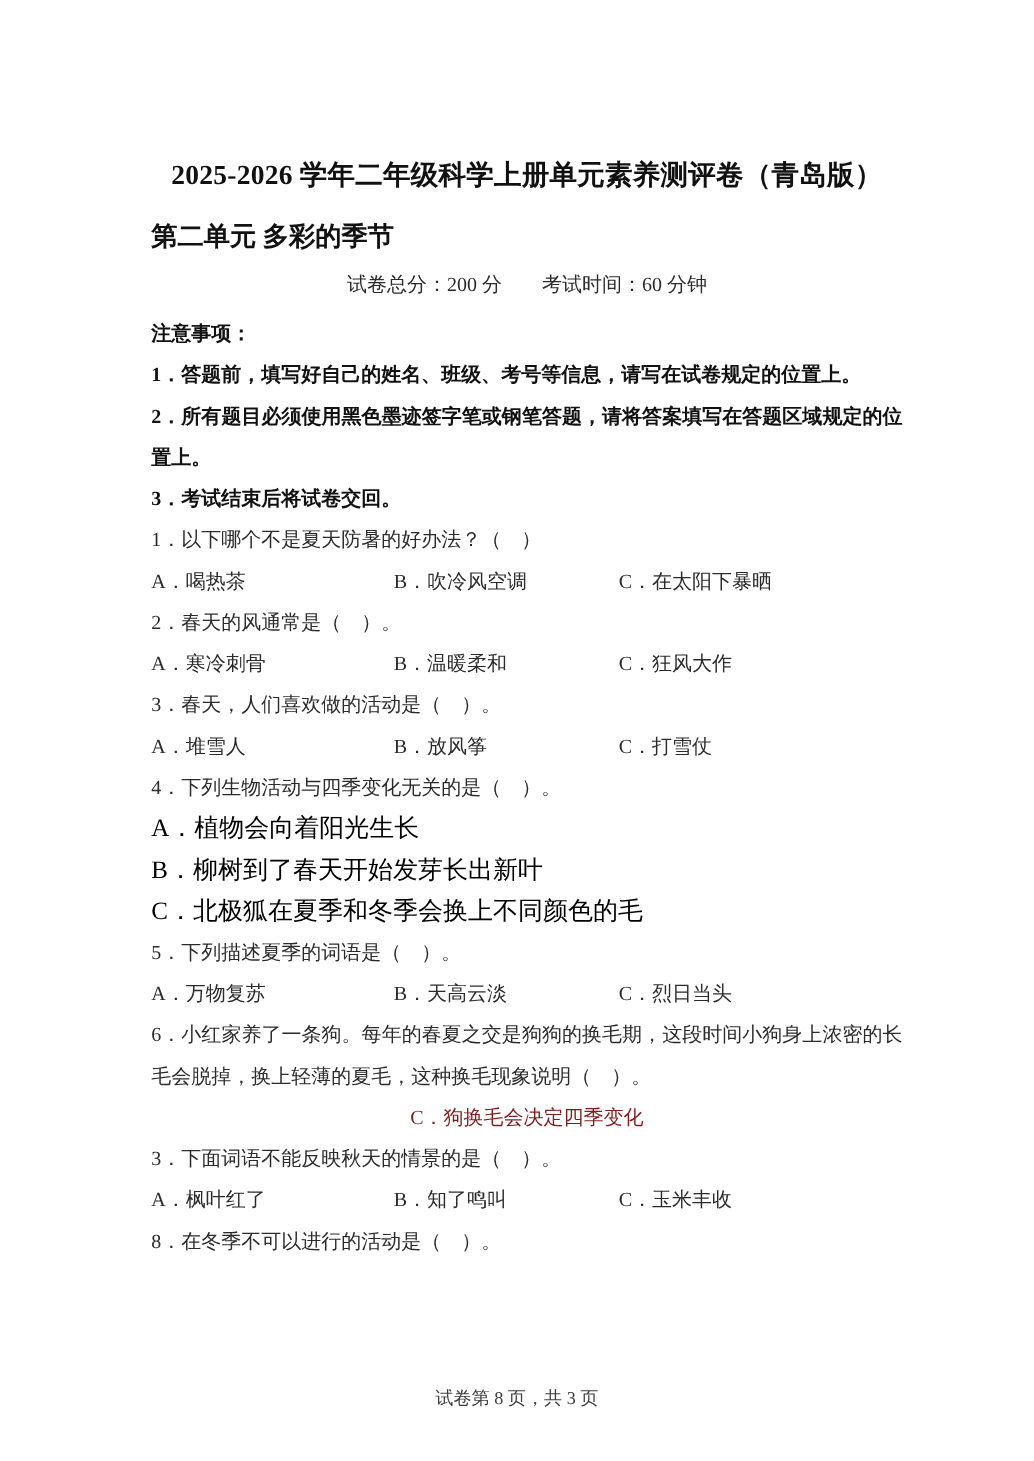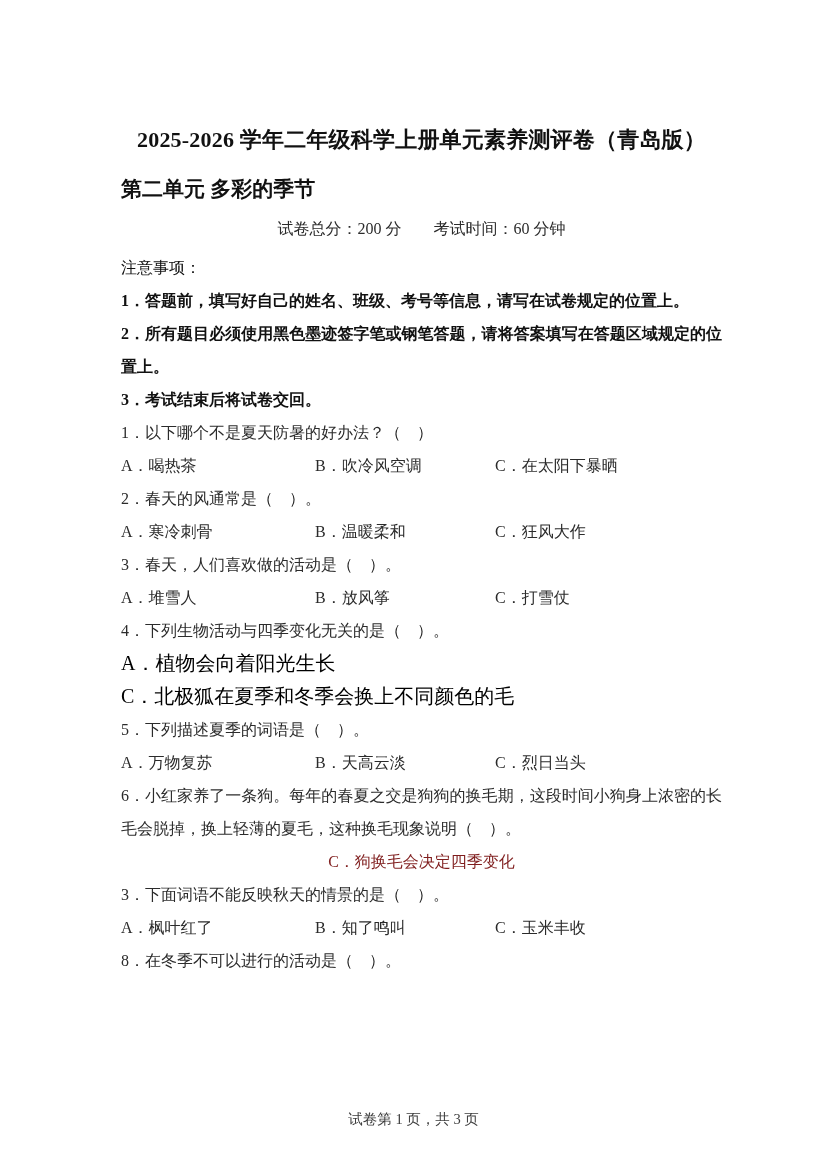--- a/index.html
+++ b/index.html
@@ -46,21 +46,21 @@
     text-align: center;
     color: #2b2b2b;
   }
   .meta-line .gap {
     display: inline-block;
     width: 2em;
   }
   .notice-heading {
     margin-top: 8px;
     font-size: 16px;
-    font-weight: 400;
+    font-weight: 700;
     line-height: 33px;
     color: #111111;
   }
   .notice-item {
     font-size: 16px;
     font-weight: 700;
     line-height: 33px;
     text-align: justify;
     color: #111111;
   }
@@ -144,20 +144,21 @@
 
     <div class="stem">3．春天，人们喜欢做的活动是（　）。</div>
     <div class="opt-row">
       <span class="opt-a">A．堆雪人</span>
       <span class="opt-b">B．放风筝</span>
       <span class="opt-c">C．打雪仗</span>
     </div>
 
     <div class="stem">4．下列生物活动与四季变化无关的是（　）。</div>
     <div class="opt-line">A．植物会向着阳光生长</div>
+    <div class="opt-line">B．柳树到了春天开始发芽长出新叶</div>
     <div class="opt-line">C．北极狐在夏季和冬季会换上不同颜色的毛</div>
 
     <div class="stem">5．下列描述夏季的词语是（　）。</div>
     <div class="opt-row">
       <span class="opt-a">A．万物复苏</span>
       <span class="opt-b">B．天高云淡</span>
       <span class="opt-c">C．烈日当头</span>
     </div>
 
     <div class="stem">6．小红家养了一条狗。每年的春夏之交是狗狗的换毛期，这段时间小狗身上浓密的长毛会脱掉，换上轻薄的夏毛，这种换毛现象说明（　）。</div>
@@ -167,14 +168,14 @@
     <div class="opt-row">
       <span class="opt-a">A．枫叶红了</span>
       <span class="opt-b">B．知了鸣叫</span>
       <span class="opt-c">C．玉米丰收</span>
     </div>
 
     <div class="stem">8．在冬季不可以进行的活动是（　）。</div>
 
   </div>
 
-  <div class="page-footer">试卷第 1 页，共 3 页</div>
+  <div class="page-footer">试卷第 8 页，共 3 页</div>
 </div>
 
 </body></html>

